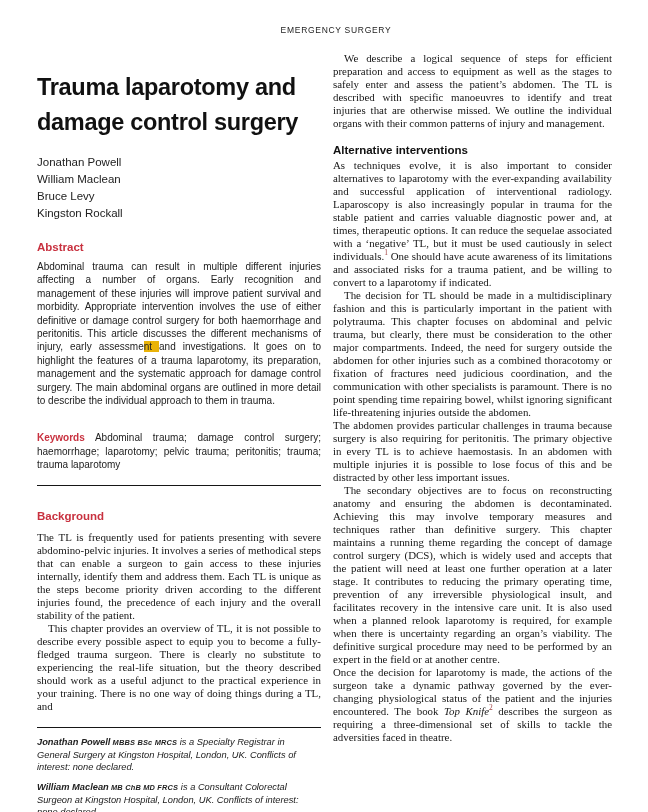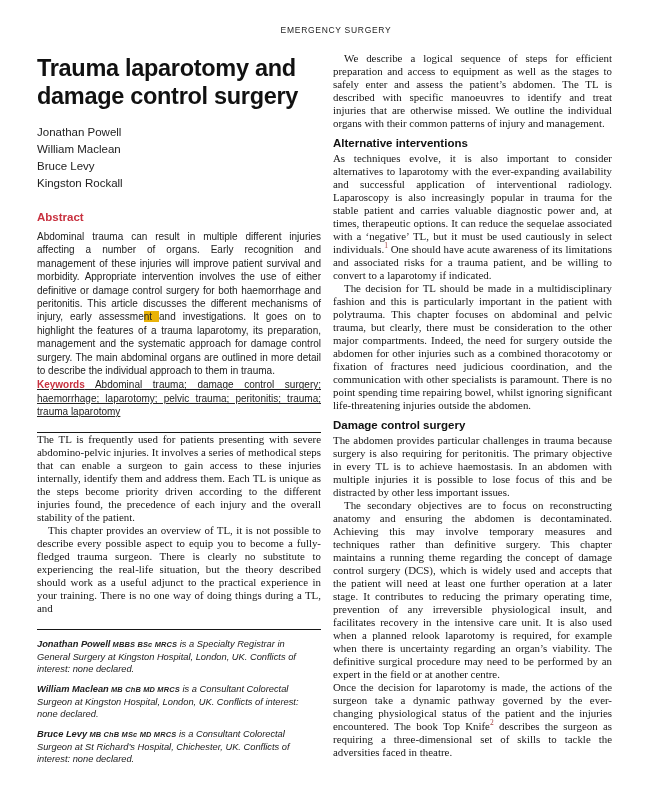--- a/index.html
+++ b/index.html
@@ -15,74 +15,74 @@
     text-align: center;
     font-family: "Liberation Sans", sans-serif;
     font-size: 8.5px; letter-spacing: 0.7px; color: #222;
   }
 
   .col-left  { position: absolute; left: 37px;  top: 50px; width: 284px; }
   .col-right { position: absolute; left: 333px; top: 52px; width: 279px; }
 
   .article-title {
     font-family: "Liberation Sans", sans-serif;
-    font-weight: 700; font-size: 23.5px; line-height: 28px;
+    font-weight: 700; font-size: 23.5px; line-height: 35px;
     letter-spacing: -0.3px; color: #111;
-    margin: 4px 0 14px 0;
+    margin: 20px 0 14px 0;
   }
   .author {
     font-family: "Liberation Sans", sans-serif;
     font-size: 11.5px; line-height: 17px; color: #222;
   }
 
   .sect-heading {
     font-family: "Liberation Sans", sans-serif;
     font-weight: 700; font-size: 11.5px;
     color: #c8313f;
     margin: 8px 0 7px 0;
   }
   .abstract-heading { margin-top: 19px; }
   .background-heading { margin-top: 24px; margin-bottom: 9px; }
 
   .sans-body {
     font-family: "Liberation Sans", sans-serif;
     font-size: 10px; line-height: 13.4px;
     text-align: justify; color: #222; margin: 0;
   }
-  .keywords-para { margin-top: 1px; text-decoration: underline; }
+  .keywords-para { margin-top: 24px; }
   .kw-label { font-weight: 700; color: #c8313f; }
 
   .rule {
     border: none; border-top: 1px solid #161616;
     height: 0; margin: 13px 0 0 0;
   }
 
   .subhead {
     font-family: "Liberation Sans", sans-serif;
     font-weight: 700; font-size: 11.5px; color: #111;
-    margin: 7px 0 3px 0;
+    margin: 14px 0 3px 0;
   }
   .subhead.first { margin-top: 0; }
 
   .serif-body {
     font-family: "Liberation Serif", serif;
     font-size: 10.9px; line-height: 13px;
     text-align: justify; color: #151515; margin: 0;
   }
   .indent { text-indent: 11px; }
 
   .hl { background: #eab308; }
 
   .fn-ref {
     font-family: "Liberation Serif", serif;
     font-size: 7.5px; color: #a04040;
     vertical-align: super; line-height: 0;
     text-decoration: none; cursor: pointer;
   }
-  .book-title { }
+  .book-title { font-style: italic; }
 
   .fn-rule { margin-top: 14px; }
   .bio {
     font-family: "Liberation Sans", sans-serif;
     font-style: italic; font-size: 9.3px; line-height: 12px;
     color: #222; margin: 8px 12px 0 0; text-align: left;
   }
   .bio-name { font-weight: 700; }
   .bio-degrees { font-weight: 700; font-size: 7.4px; letter-spacing: 0.2px; }
 </style>
@@ -105,46 +105,46 @@
     </div>
 
     <div class="sect-heading abstract-heading">Abstract</div>
 
     <p class="sans-body"><span>Abdominal trauma can result in multiple different injuries affecting a number of organs. Early recognition and management of these injuries will improve patient survival and morbidity. Appropriate intervention involves the use of either definitive or damage control surgery for both haemorrhage and peritonitis. This article discusses the different mechanisms of injury, early assessme</span><span class="hl">nt </span><span>and investigations. It goes on to highlight the features of a trauma laparotomy, its preparation, management and the systematic approach for damage control surgery. The main abdominal organs are outlined in more detail to describe the individual approach to them in trauma.</span></p>
 
     <p class="sans-body keywords-para"><span class="kw-label">Keywords</span><span> Abdominal trauma; damage control surgery; haemorrhage; laparotomy; pelvic trauma; peritonitis; trauma; trauma laparotomy</span></p>
 
     <hr class="rule">
 
+    <div class="sect-heading background-heading">Background</div>
 
 
     <p class="serif-body">The TL is frequently used for patients presenting with severe abdomino-pelvic injuries. It involves a series of methodical steps that can enable a surgeon to gain access to these injuries internally, identify them and address them. Each TL is unique as the steps become priority driven according to the different injuries found, the precedence of each injury and the overall stability of the patient.</p>
     <p class="serif-body indent">This chapter provides an overview of TL, it is not possible to describe every possible aspect to equip you to become a fully-fledged trauma surgeon. There is clearly no substitute to experiencing the real-life situation, but the theory described should work as a useful adjunct to the practical experience in your training. There is no one way of doing things during a TL, and</p>
 
     <hr class="rule fn-rule">
 
     <p class="bio"><span class="bio-name">Jonathan Powell</span><span class="bio-degrees"> MBBS BSc MRCS</span><span> is a Specialty Registrar in General Surgery at Kingston Hospital, London, UK. Conflicts of interest: none declared.</span></p>
 
-    <p class="bio"><span class="bio-name">William Maclean</span><span class="bio-degrees"> MB ChB MD MRCS</span><span> is a Consultant Colorectal Surgeon at Kingston Hospital, London, UK. Conflicts of interest: none declared.</span></p>
+    <p class="bio"><span class="bio-name">William Maclean</span><span class="bio-degrees"> MB ChB MD FRCS</span><span> is a Consultant Colorectal Surgeon at Kingston Hospital, London, UK. Conflicts of interest: none declared.</span></p>
 
     <p class="bio"><span class="bio-name">Bruce Levy</span><span class="bio-degrees"> MB ChB MSc MD MRCS</span><span> is a Consultant Colorectal Surgeon at St Richard’s Hospital, Chichester, UK. Conflicts of interest: none declared.</span></p>
 
   </div>
 
   <div class="col-right">
 
     <p class="serif-body indent">We describe a logical sequence of steps for efficient preparation and access to equipment as well as the stages to safely enter and assess the patient’s abdomen. The TL is described with specific manoeuvres to identify and treat injuries that are otherwise missed. We outline the individual organs with their common patterns of injury and management.</p>
 
     <div class="subhead">Alternative interventions</div>
 
     <p class="serif-body"><span>As techniques evolve, it is also important to consider alternatives to laparotomy with the ever-expanding availability and successful application of interventional radiology. Laparoscopy is also increasingly popular in trauma for the stable patient and carries valuable diagnostic power and, at times, therapeutic options. It can reduce the sequelae associated with a ‘negative’ TL, but it must be used cautiously in select individuals.</span><sup class="fn-ref">1</sup><span> One should have acute awareness of its limitations and associated risks for a trauma patient, and be willing to convert to a laparotomy if indicated.</span></p>
 
     <p class="serif-body indent">The decision for TL should be made in a multidisciplinary fashion and this is particularly important in the patient with polytrauma. This chapter focuses on abdominal and pelvic trauma, but clearly, there must be consideration to the other major compartments. Indeed, the need for surgery outside the abdomen for other injuries such as a combined thoracotomy or fixation of fractures need judicious coordination, and the communication with other specialists is paramount. There is no point spending time repairing bowel, whilst ignoring significant life-threatening injuries outside the abdomen.</p>
 
-    <div class="subhead">Damage control surgery</div>
 
     <p class="serif-body">The abdomen provides particular challenges in trauma because surgery is also requiring for peritonitis. The primary objective in every TL is to achieve haemostasis. In an abdomen with multiple injuries it is possible to lose focus of this and be distracted by other less important issues.</p>
     <p class="serif-body indent">The secondary objectives are to focus on reconstructing anatomy and ensuring the abdomen is decontaminated. Achieving this may involve temporary measures and techniques rather than definitive surgery. This chapter maintains a running theme regarding the concept of damage control surgery (DCS), which is widely used and accepts that the patient will need at least one further operation at a later stage. It contributes to reducing the primary operating time, prevention of any irreversible physiological insult, and facilitates recovery in the intensive care unit. It is also used when a planned relook laparotomy is required, for example when there is uncertainty regarding an organ’s viability. The definitive surgical procedure may need to be performed by an expert in the field or at another centre.</p>
 
 
     <p class="serif-body"><span>Once the decision for laparotomy is made, the actions of the surgeon take a dynamic pathway governed by the ever-changing physiological status of the patient and the injuries encountered. The book </span><span class="book-title">Top Knife</span><sup class="fn-ref">2</sup><span> describes the surgeon as requiring a three-dimensional set of skills to tackle the adversities faced in theatre.</span></p>
 
   </div>
 
 </div>

